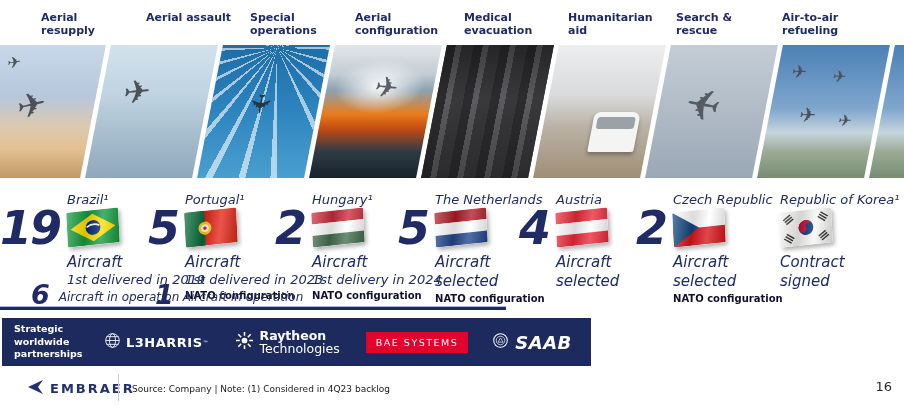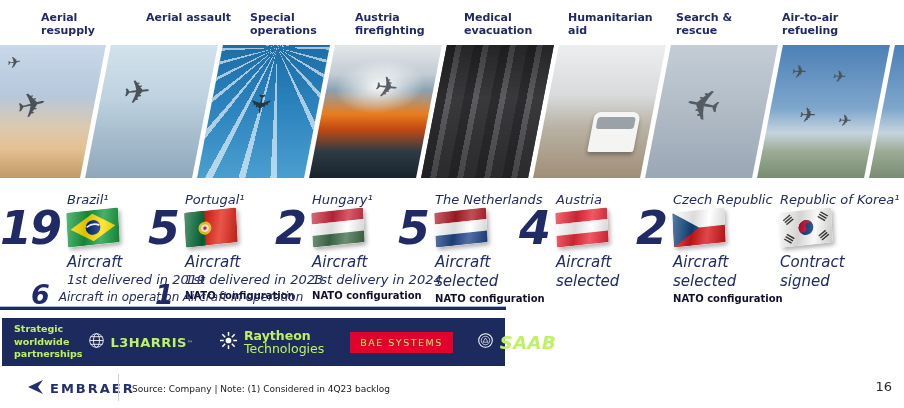--- a/index.html
+++ b/index.html
@@ -52,22 +52,22 @@
   .nato { font-size:10px; font-weight:bold; color:#10102c; margin-top:3px; white-space:nowrap; }
 
   
   .ops { position:absolute; top:281px; display:flex; align-items:flex-end; color:#202b66; }
   .ops .onum { font-size:27px; font-style:italic; font-weight:bold; line-height:1; }
   .ops .olabel { font-size:12px; font-style:italic; margin-left:9px; padding-bottom:4px; white-space:nowrap; }
 
   
   .divline { position:absolute; left:0; top:306px; width:506px; height:4px;
              background:#1d2a5e; border-top:1.5px solid #a9bbdf; }
-  .banner { position:absolute; left:2px; top:318px; width:503px; height:48px; background:#1d2a5e;
-            display:flex; align-items:center; color:#bef264; }
+  .banner { position:absolute; left:2px; top:318px; width:589px; height:48px; background:#1d2a5e;
+            display:flex; align-items:center; color:#ffffff; }
   .btitle { width:84px; margin-left:12px; font-size:9.5px; font-weight:bold; line-height:1.3; }
   .logo { display:flex; align-items:center; white-space:nowrap;justify-content:space-between; }
   .l3 { margin-left:6px; }
   .l3 .txt { font-size:13px; font-weight:bold; letter-spacing:.5px; margin-left:5px; }
   .l3 .tm { font-size:6px; vertical-align:super; }
   .ray { margin-left:26px; }
   .ray .stack { margin-left:6px; line-height:1.05; }
   .ray .r1 { font-size:12.5px; font-weight:bold; }
   .ray .r2 { font-size:12.5px; }
   .bae { margin-left:26px; background:#e2032c; padding:5px 10px; }
@@ -83,21 +83,21 @@
   .pageno { position:absolute; right:12px; top:379px; font-size:13px; color:#2a2a2a; }
 </style>
 </head>
 <body>
 
 <div class="slide">
 
   <div class="cat" style="left:41px">Aerial resupply</div>
   <div class="cat" style="left:146px">Aerial assault</div>
   <div class="cat" style="left:250px">Special operations</div>
-  <div class="cat" style="left:355px">Austria firefighting</div>
+  <div class="cat" style="left:355px">Aerial configuration</div>
   <div class="cat" style="left:464px">Medical evacuation</div>
   <div class="cat" style="left:568px">Humanitarian aid</div>
   <div class="cat" style="left:676px">Search &amp; rescue</div>
   <div class="cat" style="left:782px">Air-to-air refueling</div>
 
   <div class="strip">
     <div class="strip-inner">
       <div class="photo g1">
         <span class="plane" style="left:30px;top:40px;font-size:34px;transform:rotate(-14deg)">✈</span>
         <span class="plane" style="left:12px;top:8px;font-size:16px;transform:rotate(-10deg)">✈</span>

